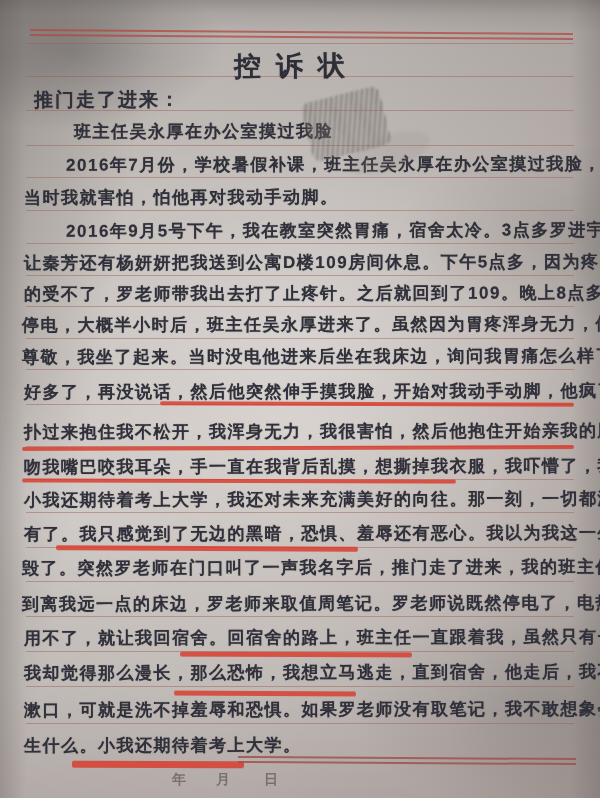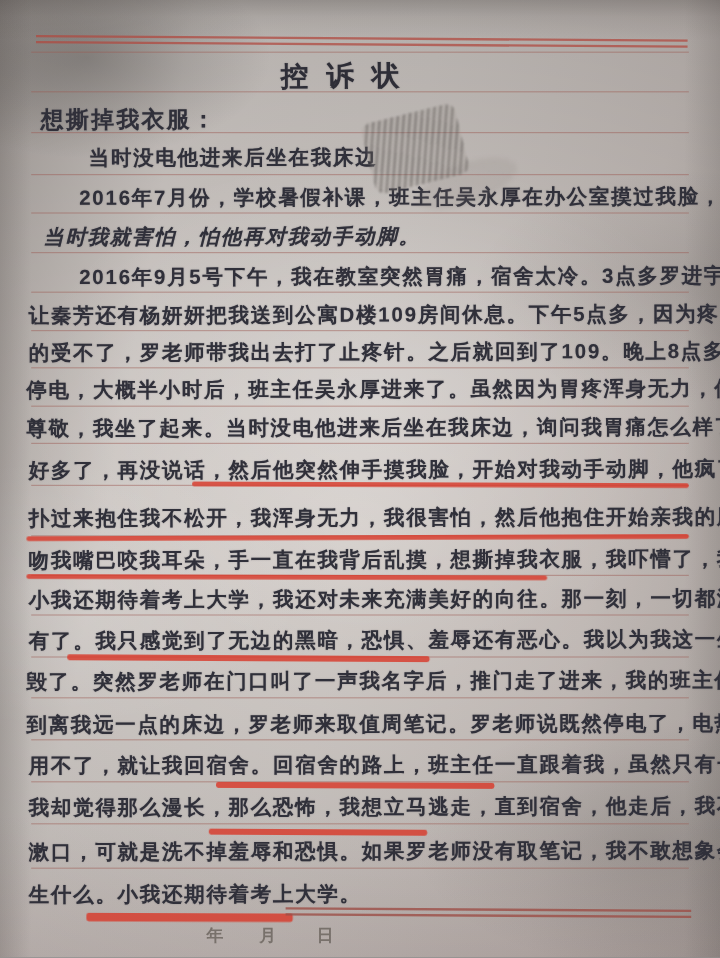--- a/index.html
+++ b/index.html
@@ -25,21 +25,21 @@
       radial-gradient(280px 150px at 90% 88%, rgba(40,38,36,.14), rgba(40,38,36,0) 70%);
   }
   .rule{position:absolute;height:1px;left:26px;width:548px;background:rgba(156,88,82,.45);}
   .header-rule,.header-rule2{position:absolute;left:30px;width:543px;height:2px;background:#b04a40;opacity:.75;transform:rotate(.4deg);}
   .header-rule{top:31px;}
   .header-rule2{top:36px;height:1.6px;}
   .bottom-rule,.bottom-rule2{position:absolute;left:238px;width:338px;height:1.6px;background:#9c4e46;opacity:.8;transform:rotate(.35deg);}
   .bottom-rule{top:757px;}
   .bottom-rule2{top:762px;}
   .title{
-    position:absolute;top:48px;left:234px;font-size:23px;letter-spacing:15px;
+    position:absolute;top:48px;left:234px;font-size:27px;letter-spacing:15px;
     color:#2e2e37;font-weight:700;text-shadow:0 0 1px rgba(46,46,55,.55);
     transform:rotate(-.4deg);white-space:nowrap;
   }
   .hand{
     position:absolute;white-space:nowrap;font-size:17px;letter-spacing:1.5px;
     font-weight:600;color:#30303a;text-shadow:0 0 1px rgba(48,48,58,.5);
     transform:rotate(-.15deg);
   }
   .salutation{font-size:19px;letter-spacing:2px;}
   .uline{position:absolute;background:#d93a2b;opacity:.82;border-radius:2px;filter:blur(.4px);}
@@ -80,26 +80,26 @@
       <div class="rule" style="top: 512px;"></div>
       <div class="rule" style="top: 547px;"></div>
       <div class="rule" style="top: 581px;"></div>
       <div class="rule" style="top: 616px;"></div>
       <div class="rule" style="top: 651px;"></div>
       <div class="rule" style="top: 686px;"></div>
       <div class="rule" style="top: 723px;"></div>
     </div>
 
   <div class="title">控诉状</div>
-  <div class="hand salutation" style="top:87px;left:34px;">想撕掉我衣服：</div>
+  <div class="hand salutation" style="top:87px;left:34px;">推门走了进来：</div>
 
   <div id="lines-layer">
-      <div class="hand" style="top: 120px; left: 74px;">当时没电他进来后坐在我床边</div>
+      <div class="hand" style="top: 120px; left: 74px;">班主任吴永厚在办公室摸过我脸</div>
       <div class="hand" style="top: 153px; left: 66px;">2016年7月份，学校暑假补课，班主任吴永厚在办公室摸过我脸，</div>
-      <div class="hand" style="top: 186px; left: 36px; font-style: italic;">当时我就害怕，怕他再对我动手动脚。</div>
+      <div class="hand" style="top: 186px; left: 24px;">当时我就害怕，怕他再对我动手动脚。</div>
       <div class="hand" style="top: 219px; left: 66px;">2016年9月5号下午，我在教室突然胃痛，宿舍太冷。3点多罗进宇老师</div>
       <div class="hand" style="top: 251px; left: 24px;">让秦芳还有杨妍妍把我送到公寓D楼109房间休息。下午5点多，因为疼</div>
       <div class="hand" style="top: 282px; left: 24px;">的受不了，罗老师带我出去打了止疼针。之后就回到了109。晚上8点多学校</div>
       <div class="hand" style="top: 313px; left: 22px;">停电，大概半小时后，班主任吴永厚进来了。虽然因为胃疼浑身无力，但出于</div>
       <div class="hand" style="top: 345px; left: 22px;">尊敬，我坐了起来。当时没电他进来后坐在我床边，询问我胃痛怎么样了。我说</div>
       <div class="hand" style="top: 380px; left: 24px;">好多了，再没说话，然后他突然伸手摸我脸，开始对我动手动脚，他疯了般</div>
       <div class="hand" style="top: 420px; left: 24px;">扑过来抱住我不松开，我浑身无力，我很害怕，然后他抱住开始亲我的脸</div>
       <div class="hand" style="top: 455px; left: 24px;">吻我嘴巴咬我耳朵，手一直在我背后乱摸，想撕掉我衣服，我吓懵了，我才这么</div>
       <div class="hand" style="top: 488px; left: 24px;">小我还期待着考上大学，我还对未来充满美好的向往。那一刻，一切都没</div>
       <div class="hand" style="top: 522px; left: 24px;">有了。我只感觉到了无边的黑暗，恐惧、羞辱还有恶心。我以为我这一生都要被</div>

